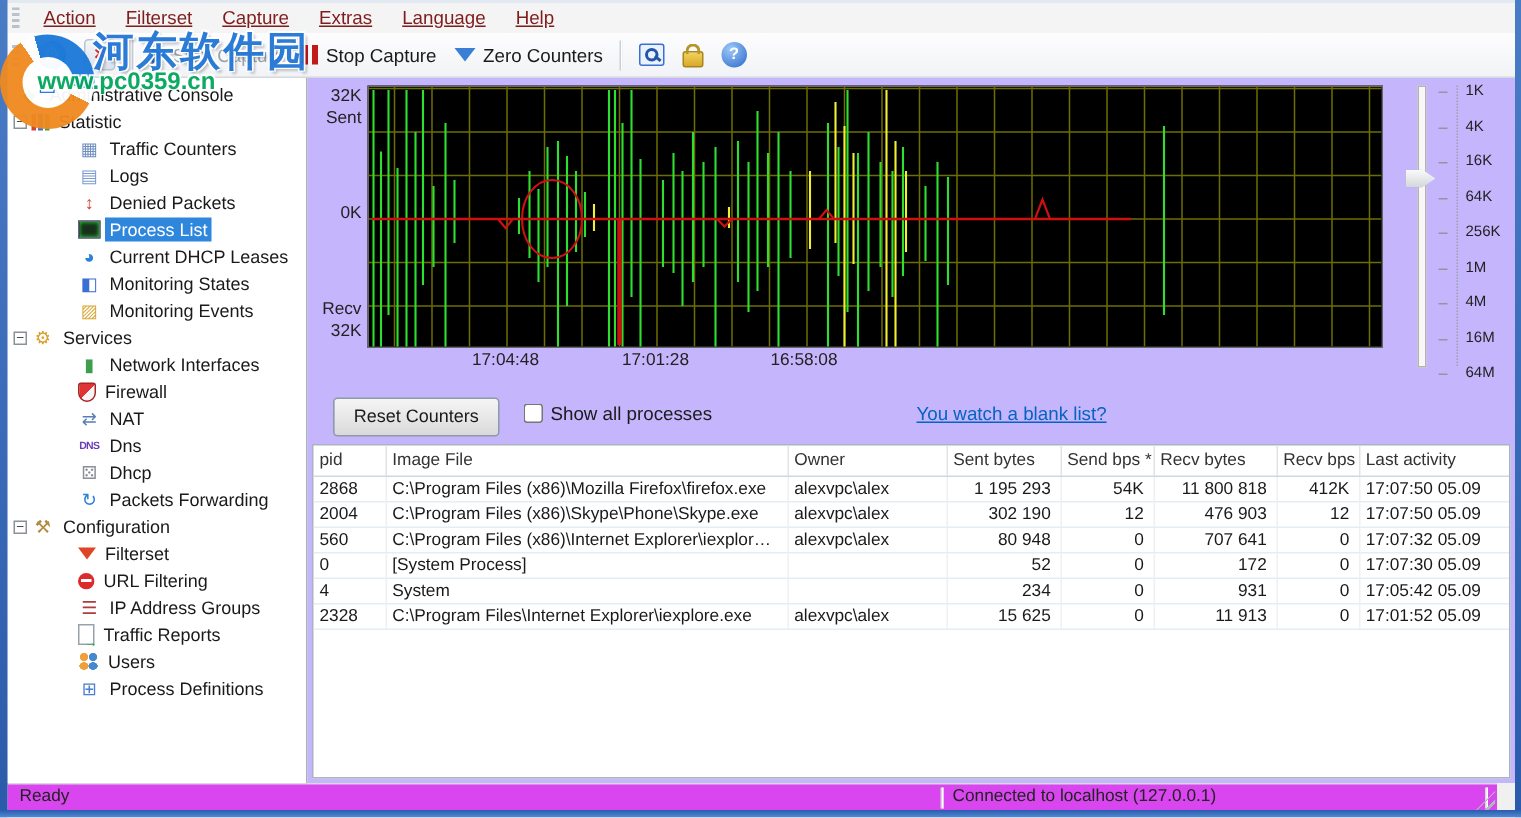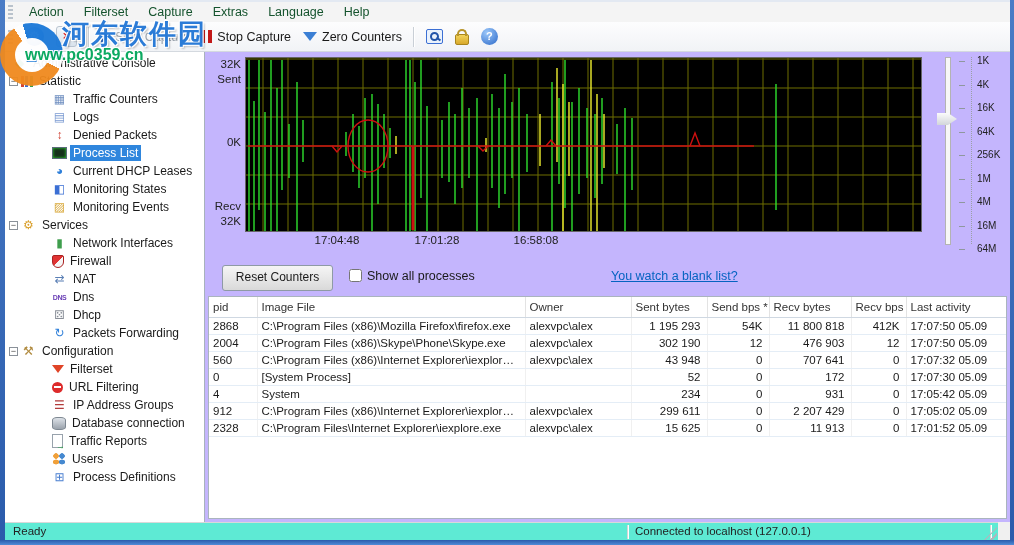--- a/index.html
+++ b/index.html
@@ -7,21 +7,21 @@
     font-family:"Liberation Sans",sans-serif;font-size:12px;color:#1a1a1a;
     background:#f0f0f0;user-select:none;}
   
   .b-left{position:absolute;left:0;top:0;width:5px;height:545px;background:linear-gradient(180deg,#4a7cc6,#2a5bab);}
   .b-right{position:absolute;right:0;top:0;width:4px;height:545px;background:linear-gradient(180deg,#4a7cc6,#2a5bab);}
   .b-bottom{position:absolute;left:0;bottom:0;height:5px;width:1014px;background:linear-gradient(180deg,#2a5bab,#4f8cd8);}
   .b-top{position:absolute;left:0;top:0;height:2px;width:1014px;background:#e3e9f2;}
   
   .menubar{position:absolute;left:5px;top:2px;right:4px;height:20px;background:#f4f4f4;display:flex;align-items:center;border-bottom:1px solid #e6e6e6;}
   .gripper{width:5px;height:14px;margin:0 6px 0 3px;background:repeating-linear-gradient(180deg,#b9c2cc 0 2px,transparent 2px 4px);}
-  .menu-item{padding:6px 10px;font-size:12.5px;color:#14532d;}
+  .menu-item{padding:6px 10px;font-size:12.5px;color:#7f1d1d;text-decoration:underline;}
   
   .toolbar{position:absolute;left:5px;top:22px;right:4px;height:29px;background:linear-gradient(180deg,#fdfdfe,#f1f3f6);border-bottom:1px solid #d4d9df;display:flex;align-items:center;}
   .tb-btn{display:flex;align-items:center;gap:5px;padding:3px 6px;border-radius:3px;font-size:12.5px;}
   .tb-sep{width:1px;height:20px;background:#c9cfd6;border-right:1px solid #fff;margin:0 5px;}
   .dis{color:#9aa3ad;}
   .i-appcog{width:19px;height:19px;border-radius:50%;background:radial-gradient(circle at 35% 30%,#bcd8f8,#3a78c8);color:#fff;font-size:12px;line-height:19px;text-align:center;}
   .i-appx{width:19px;height:19px;border-radius:3px;background:linear-gradient(180deg,#f4f7fa,#d9e2ec);border:1px solid #b9c4d0;color:#d22;font-weight:bold;font-size:13px;line-height:17px;text-align:center;}
   .i-play{width:0;height:0;border-left:9px solid #2f6fd0;border-top:6px solid transparent;border-bottom:6px solid transparent;}
   .i-pause{width:11px;height:13px;background:linear-gradient(90deg,#c21919 0 4px,transparent 4px 7px,#c21919 7px 11px);}
   .i-funnel-b{width:0;height:0;border-left:7px solid transparent;border-right:7px solid transparent;border-top:9px solid #3b7fd4;}
@@ -69,21 +69,21 @@
   .chk{position:absolute;left:144px;top:217px;width:13px;height:13px;margin:0;}
   .chklbl{position:absolute;left:162px;top:217px;font-size:12.5px;}
   .blanklink{position:absolute;left:358px;top:217px;font-size:12.5px;color:#0563c1;text-decoration:underline;margin-left:48px;}
   
   .tablewrap{position:absolute;left:3px;top:244px;width:799px;height:223px;background:#fff;border:1px solid #aab4be;box-sizing:border-box;overflow:hidden;}
   table.grid{border-collapse:collapse;table-layout:fixed;width:797px;font-size:11.5px;}
   table.grid th{font-weight:normal;text-align:left;height:20px;padding:0 6px 0 4px;border-right:1px solid #e3e3e3;border-bottom:1px solid #cfd8e2;color:#333;background:#fff;white-space:nowrap;overflow:hidden;}
   table.grid td{height:16px;padding:0 6px 0 4px;border-right:1px solid #f0f0f0;border-bottom:1px solid #e4edf6;white-space:nowrap;overflow:hidden;}
   th.r,td.r{text-align:right;}
   
-  .statusbar{position:absolute;left:5px;right:16px;top:522px;height:18px;background:#5eead4;border-top:1px solid #d9d9d9;font-size:11.5px;color:#222;}
+  .statusbar{position:absolute;left:5px;right:16px;top:522px;height:18px;background:#d946ef;border-top:1px solid #d9d9d9;font-size:11.5px;color:#222;}
   .sready{position:absolute;left:8px;top:2px;}
   .sconn{position:absolute;left:630px;top:2px;}
   .sdiv{position:absolute;top:2px;bottom:2px;width:1px;background:#d5d5d5;border-right:1px solid #fff;}
   .grip{position:absolute;right:1px;bottom:1px;width:13px;height:13px;background:repeating-linear-gradient(135deg,transparent 0 3px,#aeb6be 3px 5px);clip-path:polygon(100% 0,100% 100%,0 100%);}
   
   .wm-logo{position:absolute;left:0;top:23px;width:63px;height:63px;border-radius:50%;
     background:conic-gradient(from 200deg,#f08a1e 0 35%,#ffffff 35% 40%,#1a78d8 40% 72%,#ffffff 72% 77%,#f08a1e 77% 100%);
     opacity:.95;z-index:50;display:flex;align-items:center;justify-content:center;}
   .wm-logo::after{content:"\2302";background:#fff;width:34px;height:34px;border-radius:50%;color:#1a78d8;font-size:22px;line-height:34px;text-align:center;}
   .wm-title{position:absolute;left:62px;top:16px;z-index:50;font-size:27px;font-weight:bold;color:#2176d6;
@@ -216,24 +216,20 @@
         <span class="tico i-funnel-r"></span>
         <span class="tlbl">Filterset</span>
       </div>
       <div class="trow d2">
         <span class="tico i-noentry"></span>
         <span class="tlbl">URL Filtering</span>
       </div>
       <div class="trow d2">
         <span class="tico" style="color: rgb(178, 60, 60);">☰</span>
         <span class="tlbl">IP Address Groups</span>
-      </div>
-      <div class="trow d2">
-        <span class="tico i-db"></span>
-        <span class="tlbl">Database connection</span>
       </div>
       <div class="trow d2">
         <span class="tico i-page"></span>
         <span class="tlbl">Traffic Reports</span>
       </div>
       <div class="trow d2">
         <span class="tico i-users"></span>
         <span class="tlbl">Users</span>
       </div>
       <div class="trow d2">
@@ -425,21 +421,21 @@
               <td class="r">302 190</td>
               <td class="r">12</td>
               <td class="r">476 903</td>
               <td class="r">12</td>
               <td>17:07:50 05.09</td>
             </tr>
             <tr>
               <td>560</td>
               <td>C:\Program Files (x86)\Internet Explorer\iexplor…</td>
               <td>alexvpc\alex</td>
-              <td class="r">43 948</td>
+              <td class="r">80 948</td>
               <td class="r">0</td>
               <td class="r">707 641</td>
               <td class="r">0</td>
               <td>17:07:32 05.09</td>
             </tr>
             <tr>
               <td>0</td>
               <td>[System Process]</td>
               <td></td>
               <td class="r">52</td>
@@ -450,30 +446,20 @@
             </tr>
             <tr>
               <td>4</td>
               <td>System</td>
               <td></td>
               <td class="r">234</td>
               <td class="r">0</td>
               <td class="r">931</td>
               <td class="r">0</td>
               <td>17:05:42 05.09</td>
-            </tr>
-            <tr>
-              <td>912</td>
-              <td>C:\Program Files (x86)\Internet Explorer\iexplor…</td>
-              <td>alexvpc\alex</td>
-              <td class="r">299 611</td>
-              <td class="r">0</td>
-              <td class="r">2 207 429</td>
-              <td class="r">0</td>
-              <td>17:05:02 05.09</td>
             </tr>
             <tr>
               <td>2328</td>
               <td>C:\Program Files\Internet Explorer\iexplore.exe</td>
               <td>alexvpc\alex</td>
               <td class="r">15 625</td>
               <td class="r">0</td>
               <td class="r">11 913</td>
               <td class="r">0</td>
               <td>17:01:52 05.09</td>

